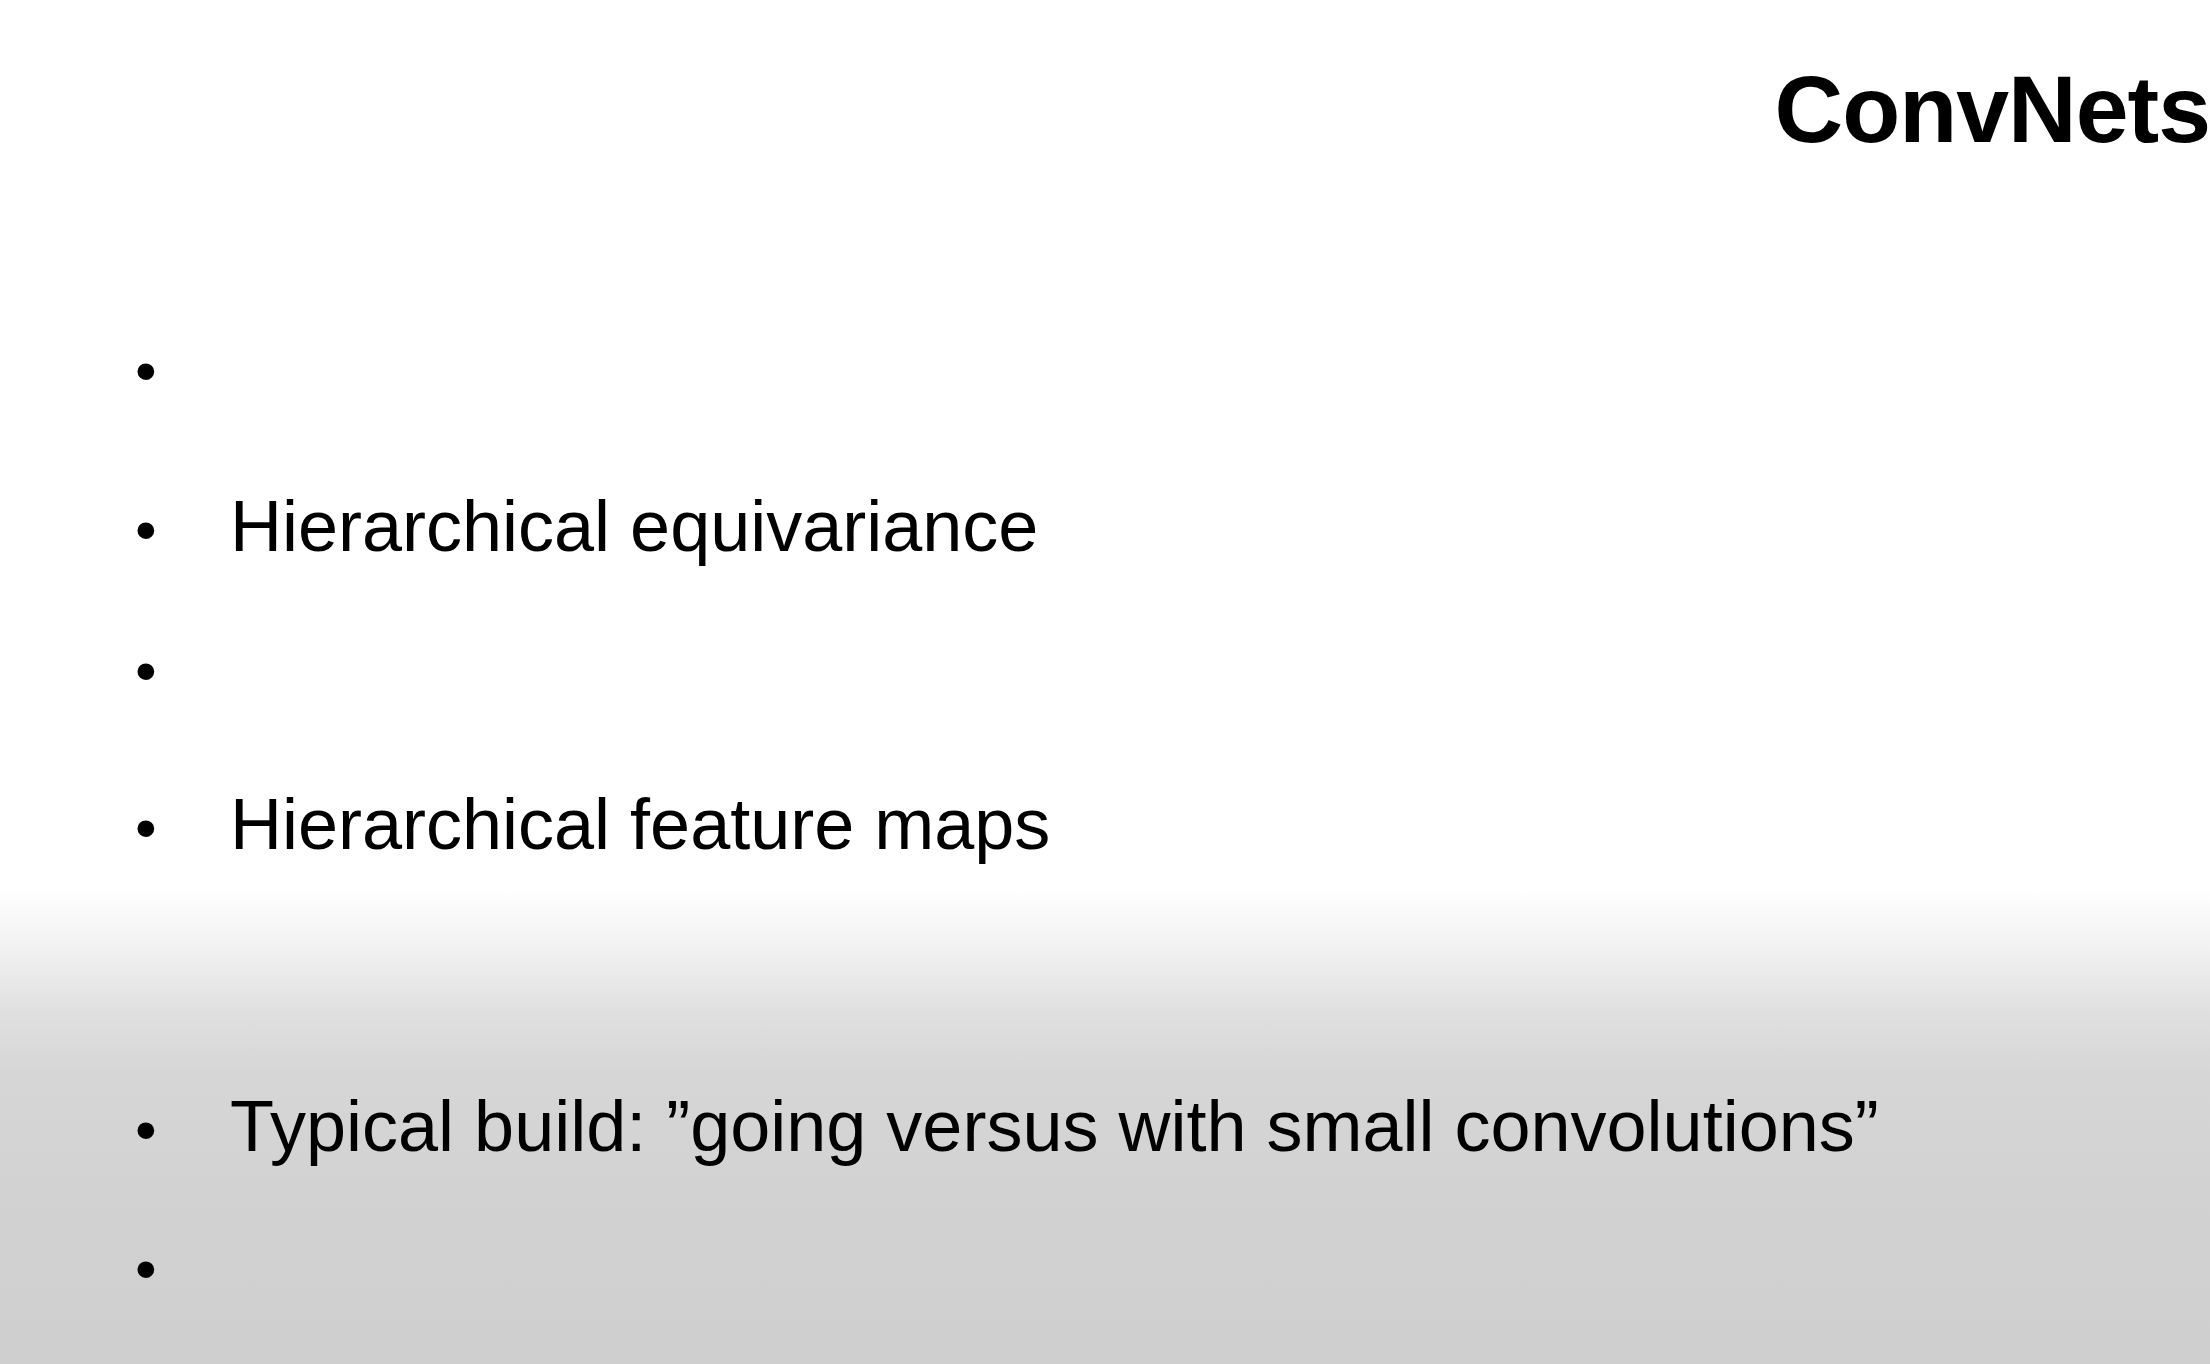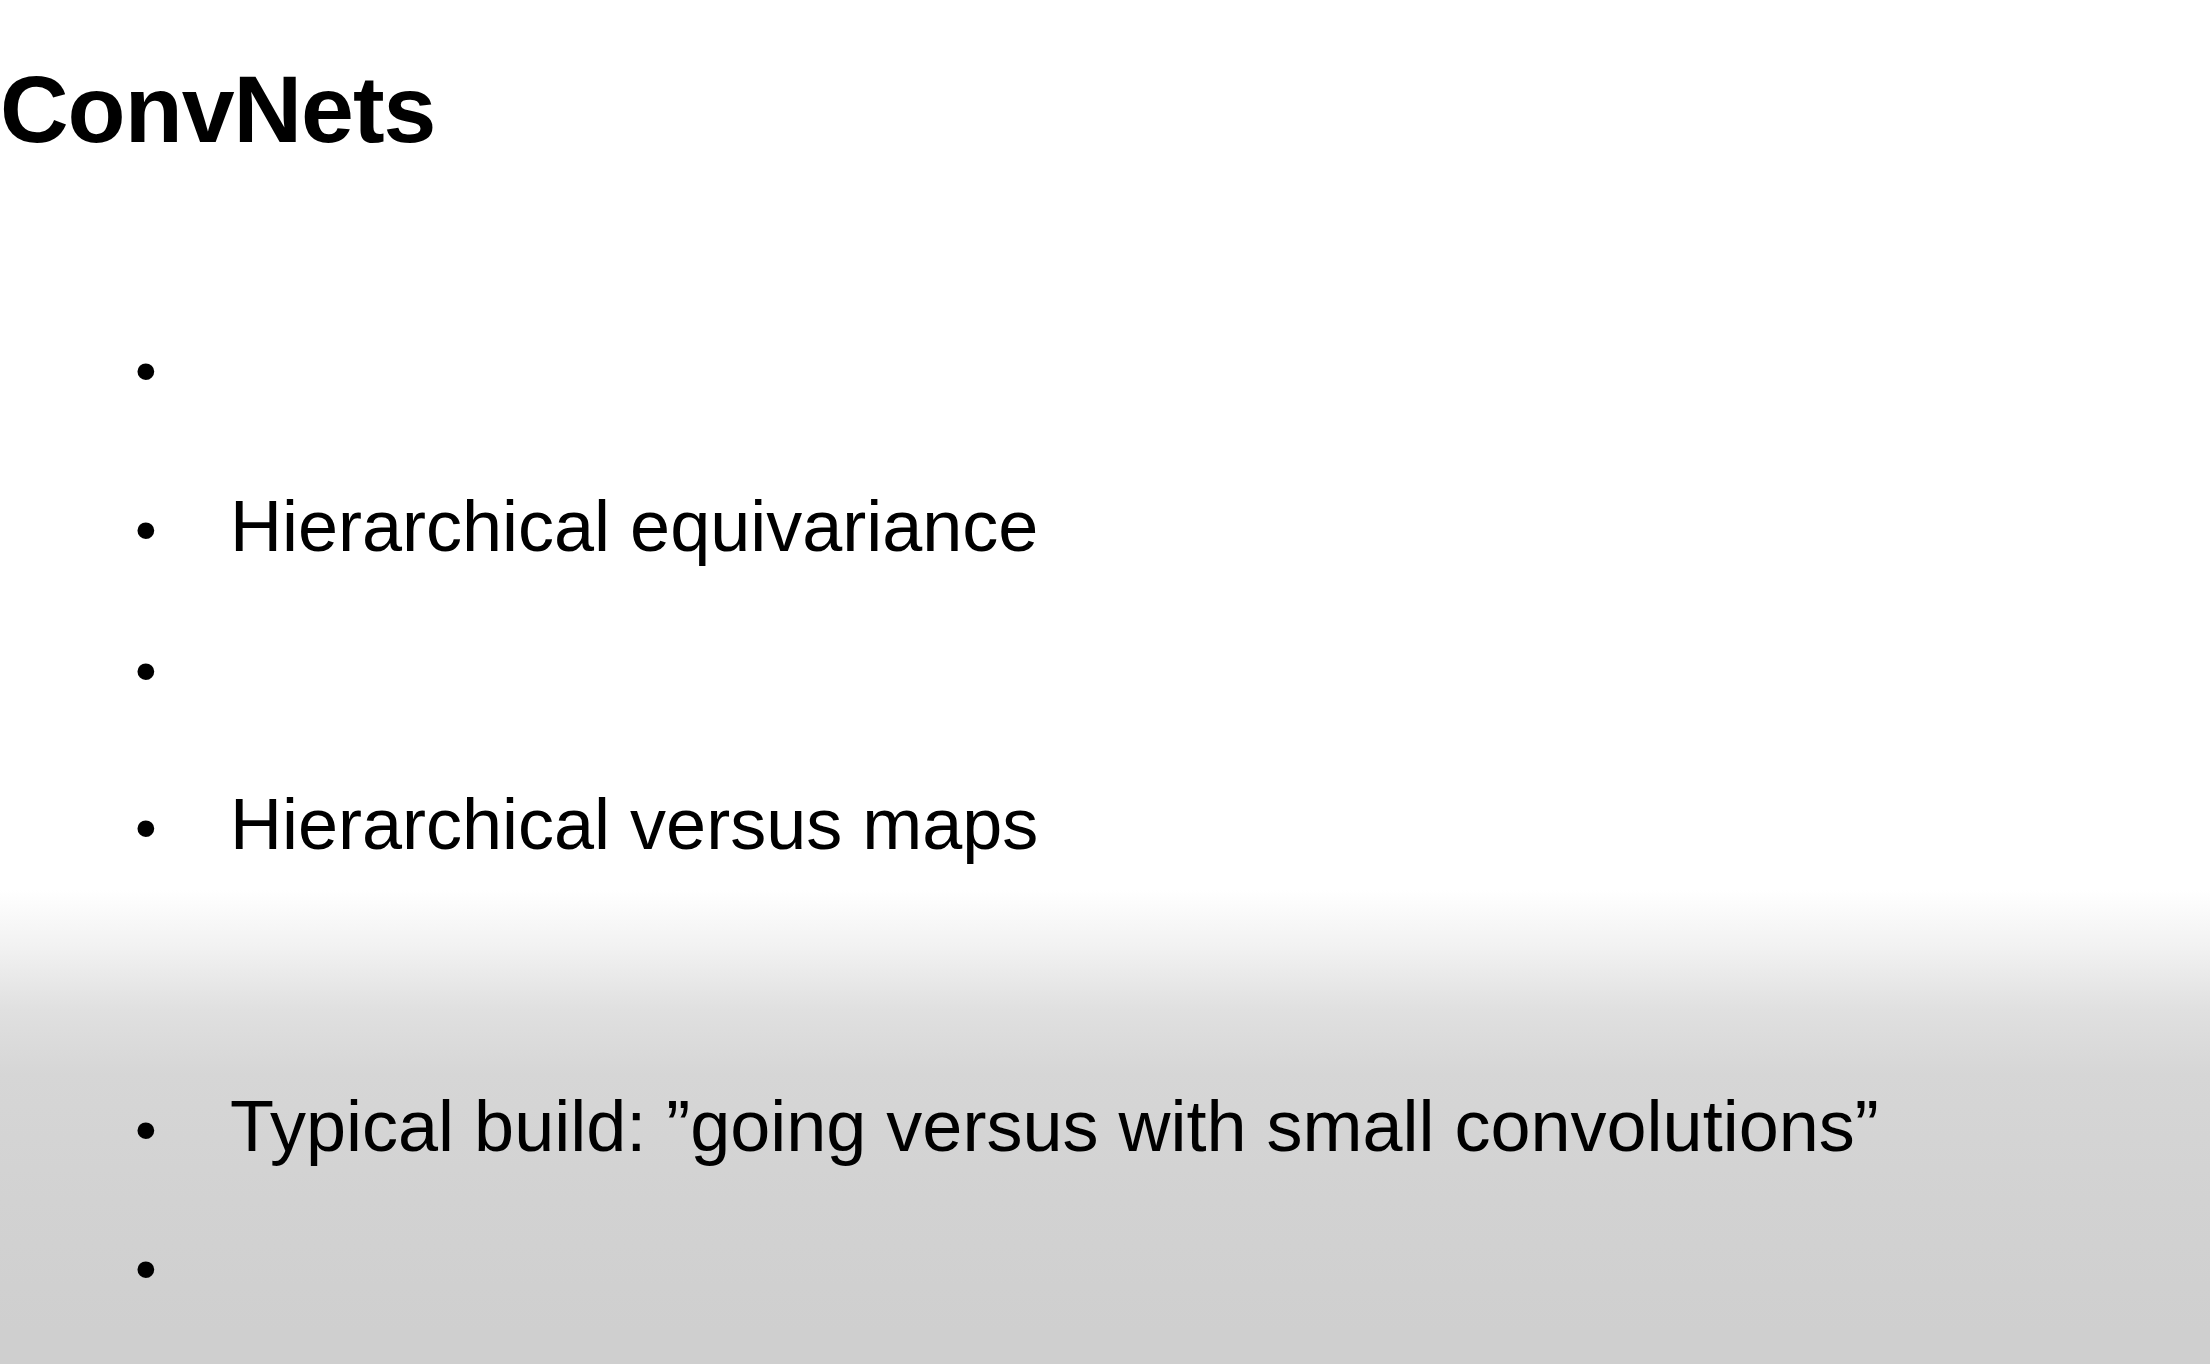--- a/index.html
+++ b/index.html
@@ -26,21 +26,21 @@
        #d6d6d6 1075px,
        #d2d2d2 1200px,
        #cfcfcf 1330px,
        #cfcfcf 1364px);
   }
   .slide-title {
     position: absolute;
     top: 55px;
     left: 0;
     width: 2210px;
-    text-align: left;
+    text-align: right;
     font-size: 95px;
     font-weight: bold;
     letter-spacing: -1px;
   }
   .bullet-list {
     position: absolute;
     left: 0;
     top: 0;
     width: 2210px;
     margin: 0;
@@ -89,21 +89,21 @@
       <span class="dot">•</span>
       <span class="txt">Hierarchical equivariance</span>
     </li>
 
     <li class="bullet b2">
       <span class="dot">•</span>
     </li>
 
     <li class="bullet b3">
       <span class="dot">•</span>
-      <span class="txt">Hierarchical versus maps</span>
+      <span class="txt">Hierarchical feature maps</span>
     </li>
 
     <li class="bullet b4">
       <span class="dot">•</span>
       <span class="txt">Typical build: ”going versus with small convolutions”</span>
     </li>
 
     <li class="bullet b5">
       <span class="dot">•</span>
     </li>

